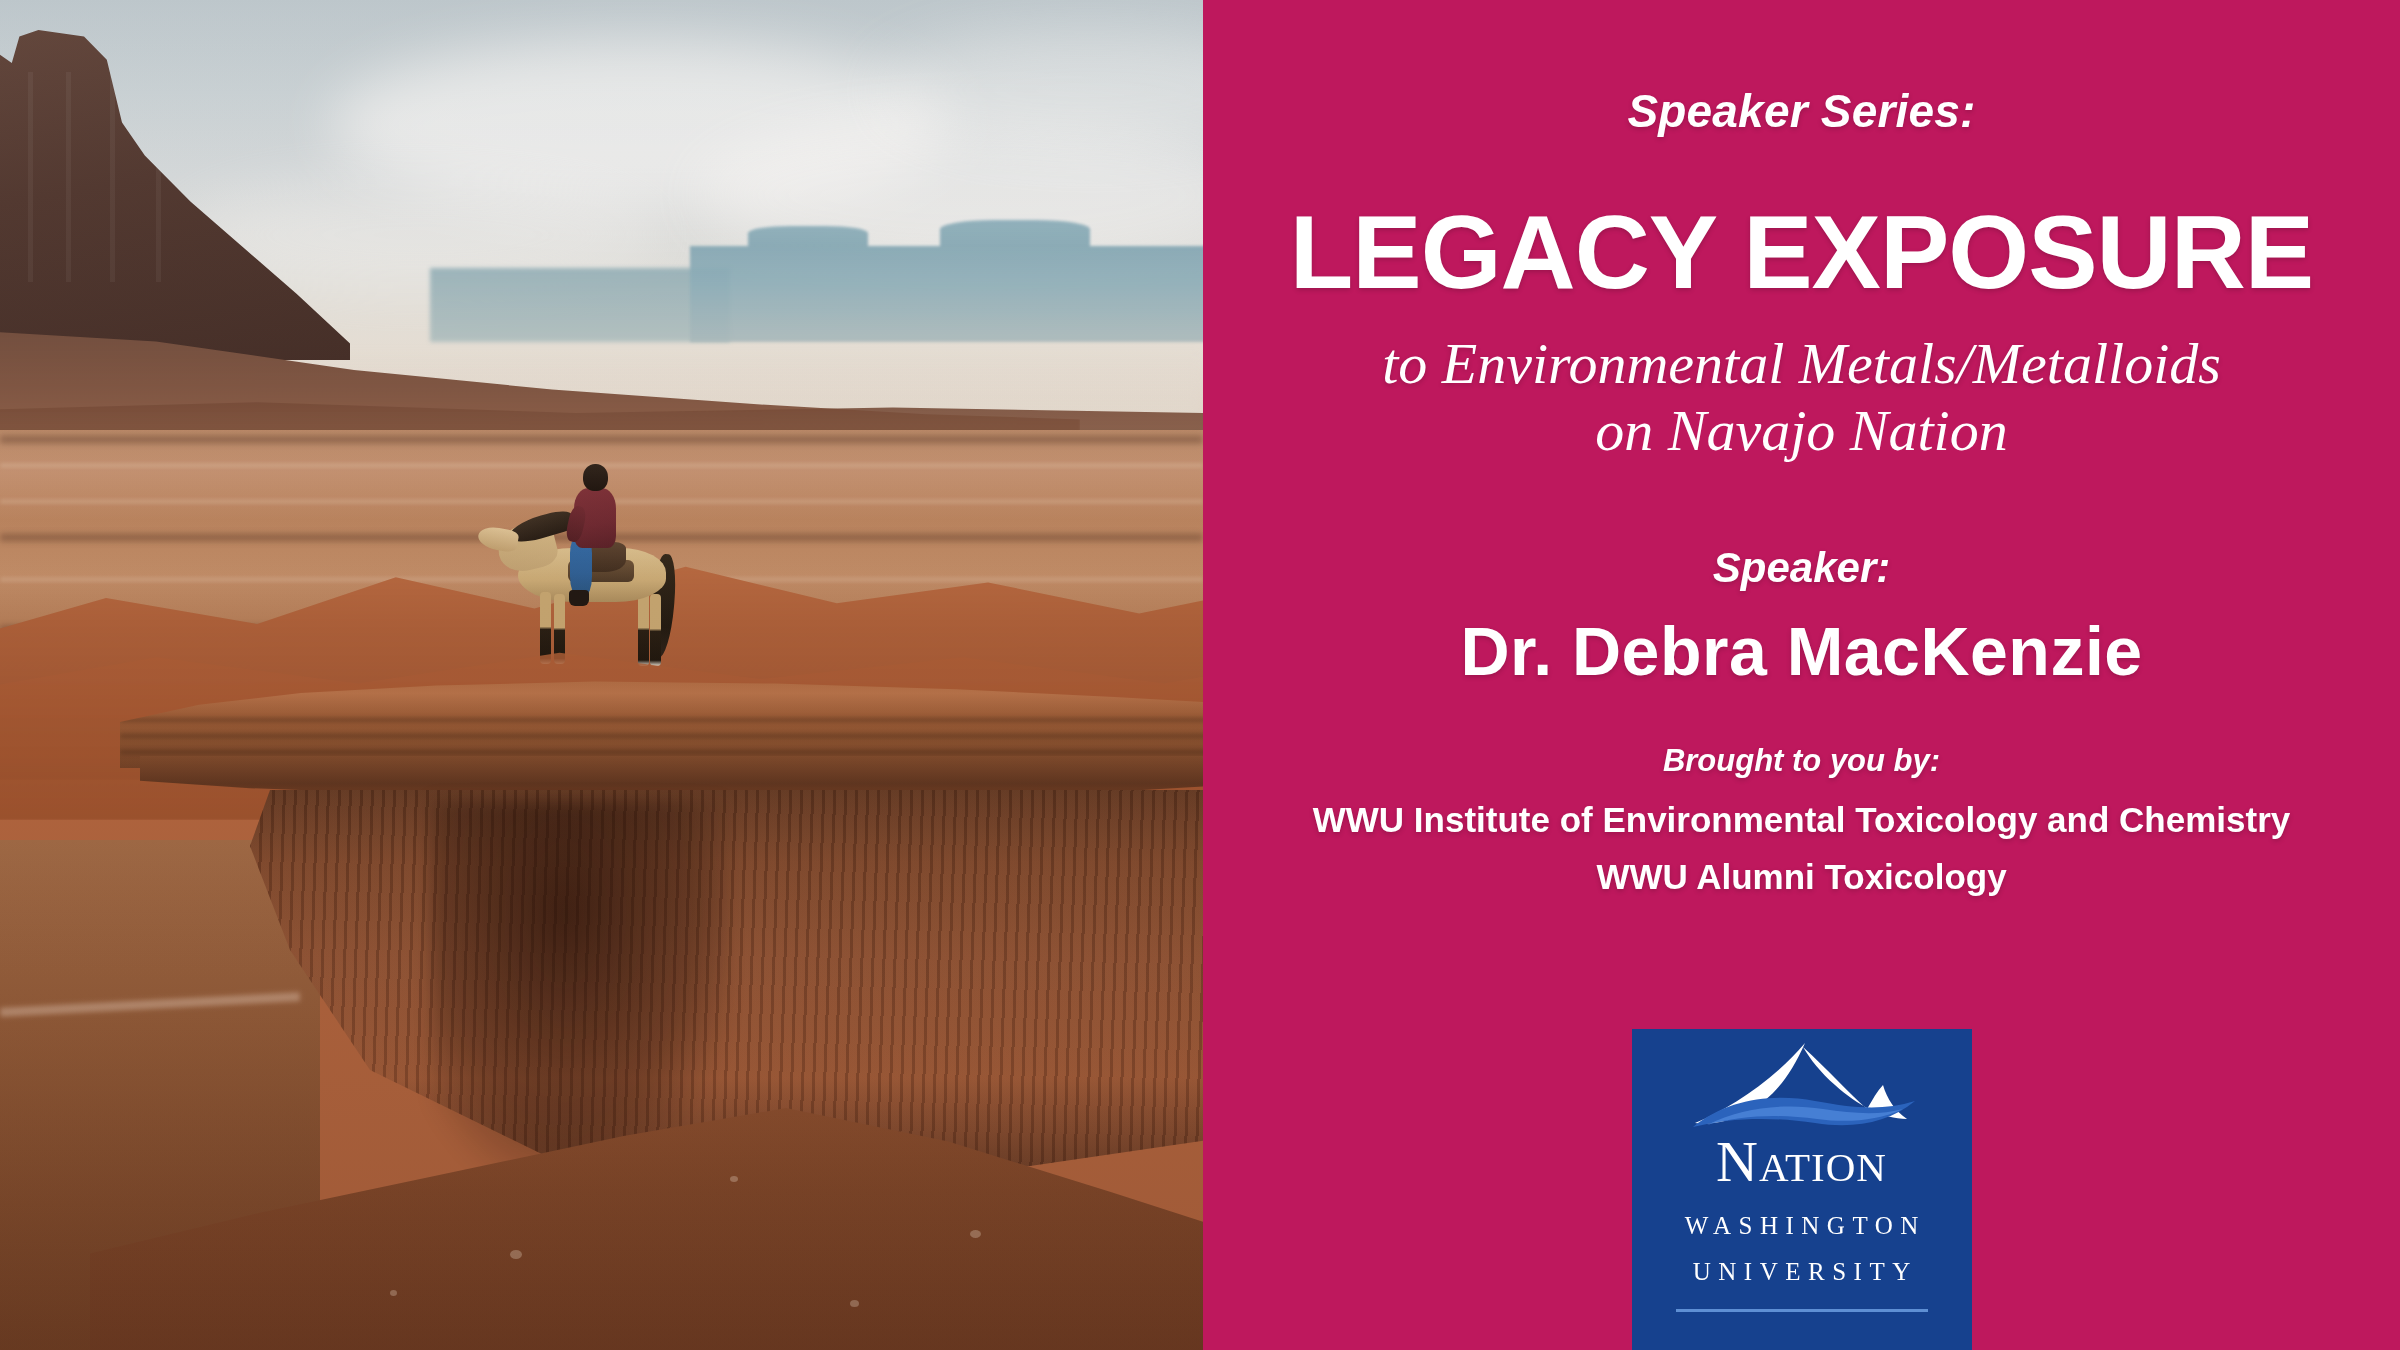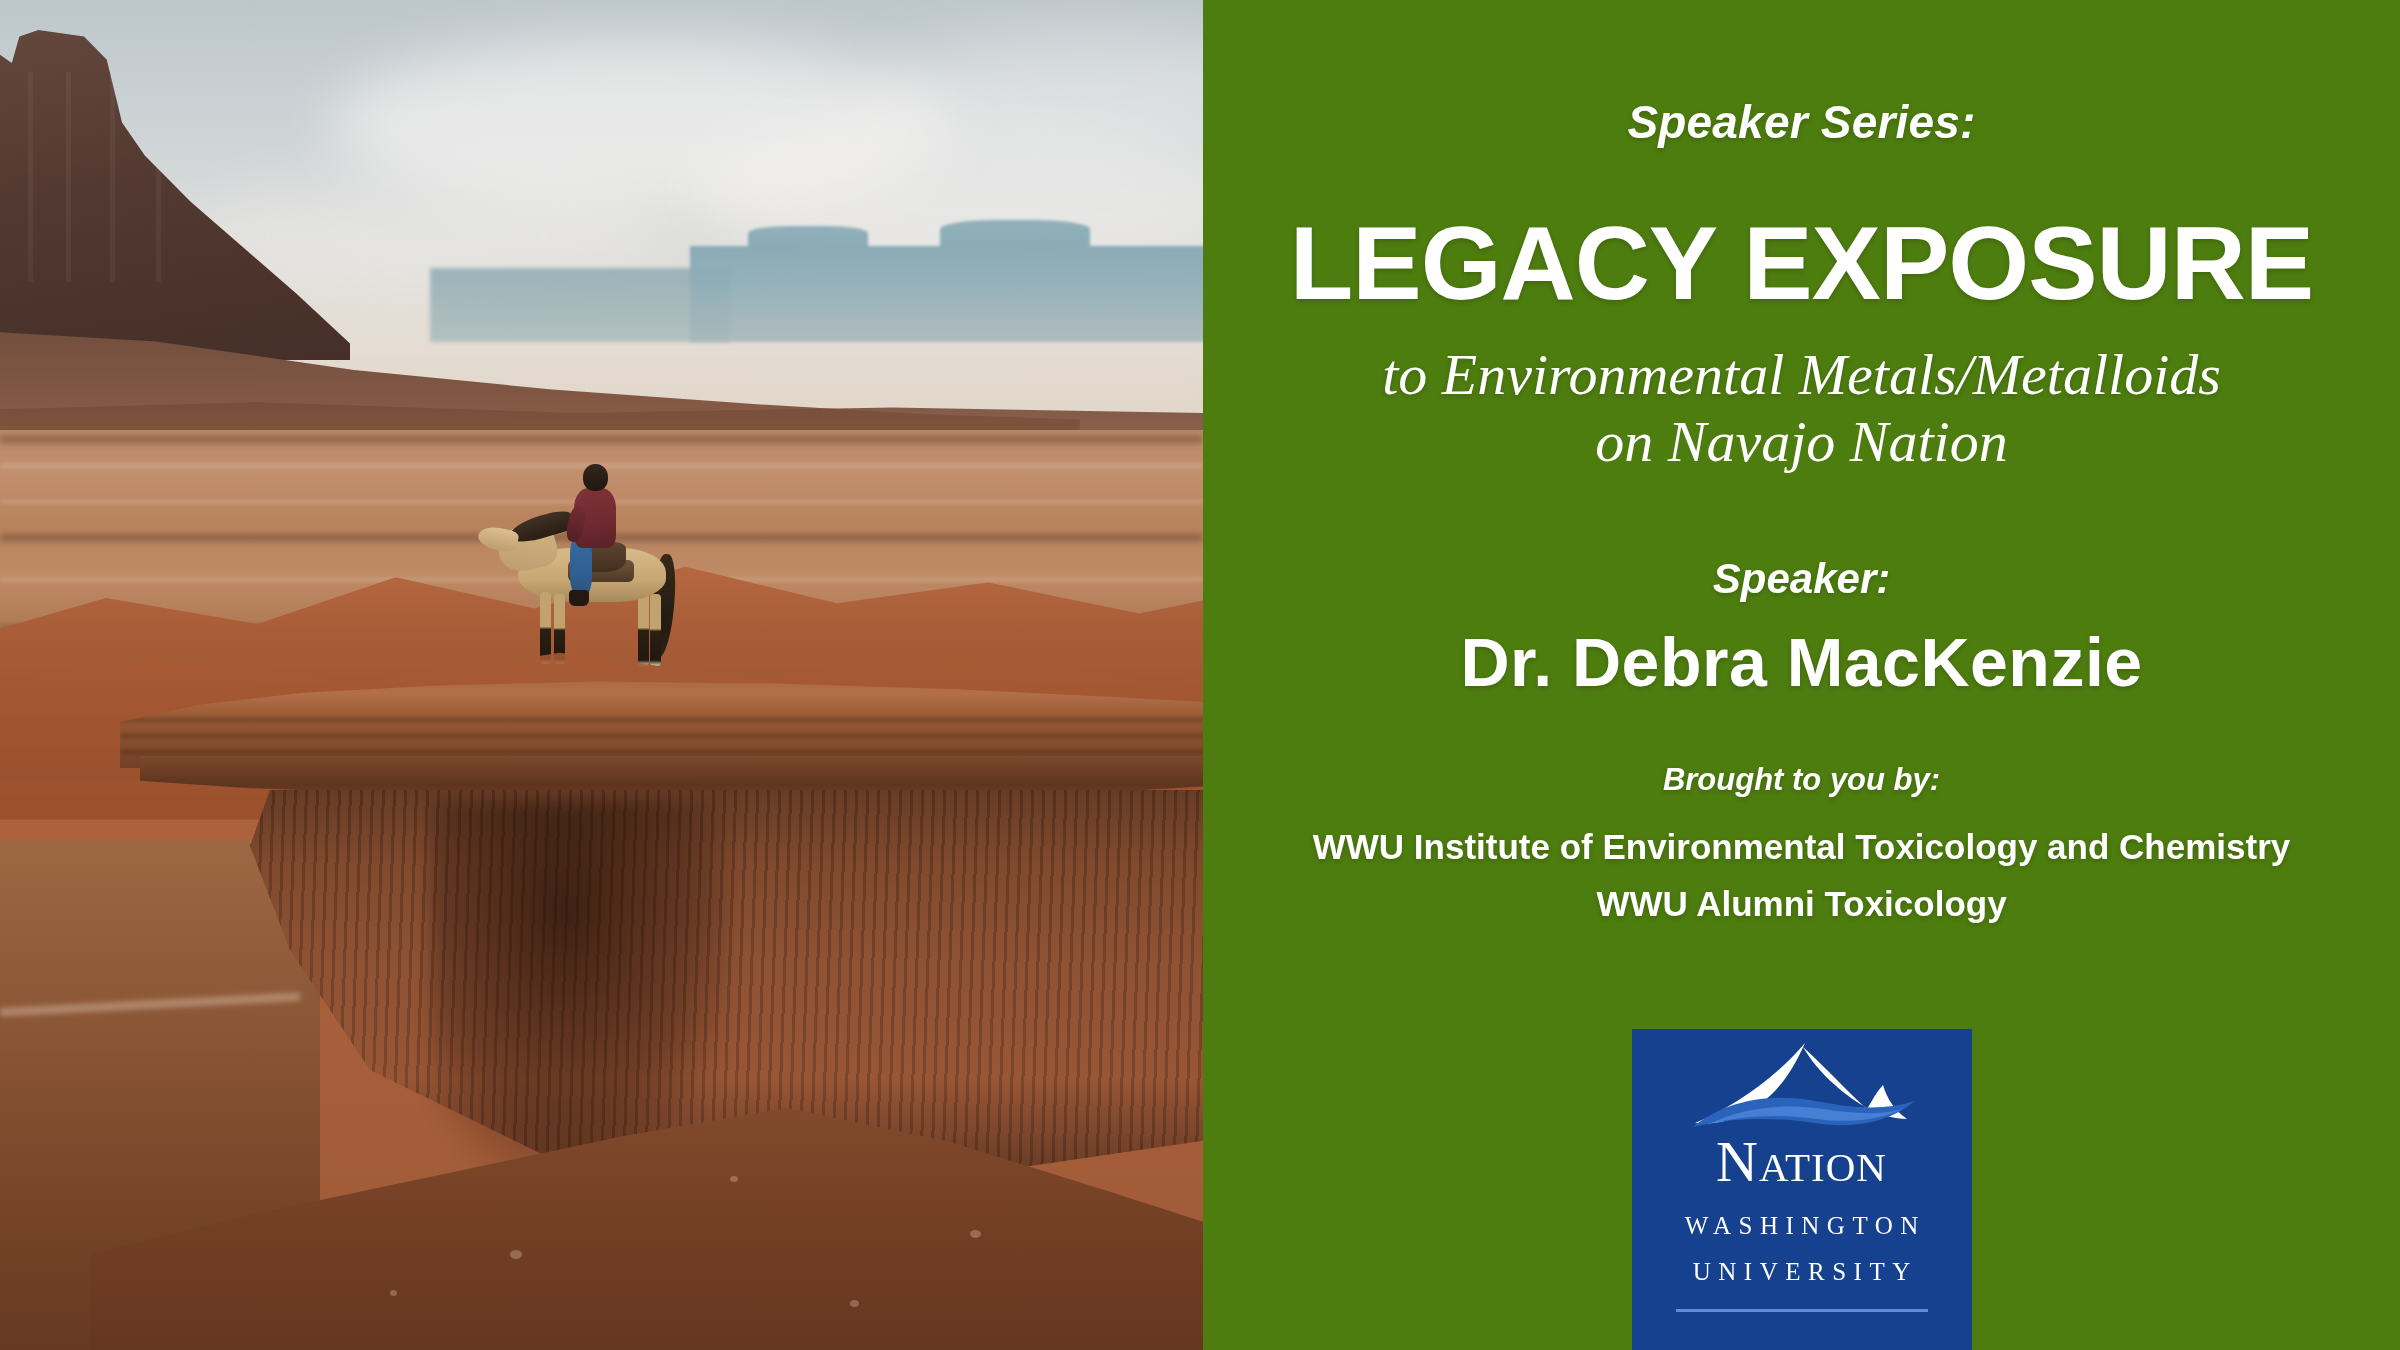--- a/index.html
+++ b/index.html
@@ -264,24 +264,24 @@
   .photo-warm {
     position:absolute; inset: 0;
     background: linear-gradient(180deg, rgba(255,190,140,.06) 0%, rgba(120,50,20,.05) 60%, rgba(70,28,12,.16) 100%);
     pointer-events: none;
   }
 
   
   .panel {
     position: relative;
     flex: 1 1 auto;
-    background: #4d7c0f;
+    background: #be185d;
     color: #ffffff;
     text-align: center;
-    padding: 15px 40px;
+    padding: 4px 40px;
     box-sizing: border-box;
   }
 
   .txt-shadow { text-shadow: 0 2px 5px rgba(0,0,0,.18); }
 
   .series-label {
     font-weight: 800; font-style: italic;
     font-size: 46px; line-height: 1.0;
     letter-spacing: .2px;
     margin: 0; padding-top: 84px;
@@ -321,21 +321,21 @@
   .speaker-name {
     font-weight: 900;
     font-size: 68px; line-height: 1;
     letter-spacing: .5px;
     margin: 0; padding-top: 24px;
   }
 
   .brought-label {
     font-weight: 800; font-style: italic;
     font-size: 31px; line-height: 1;
-    margin: 12px; padding-top: 56px;
+    margin: 4px; padding-top: 56px;
   }
   .org-line {
     font-weight: 700;
     font-size: 35px; line-height: 1.0;
     margin: 0; padding-top: 22px;
     font-stretch: condensed;
   }
 
   
   .logo {

